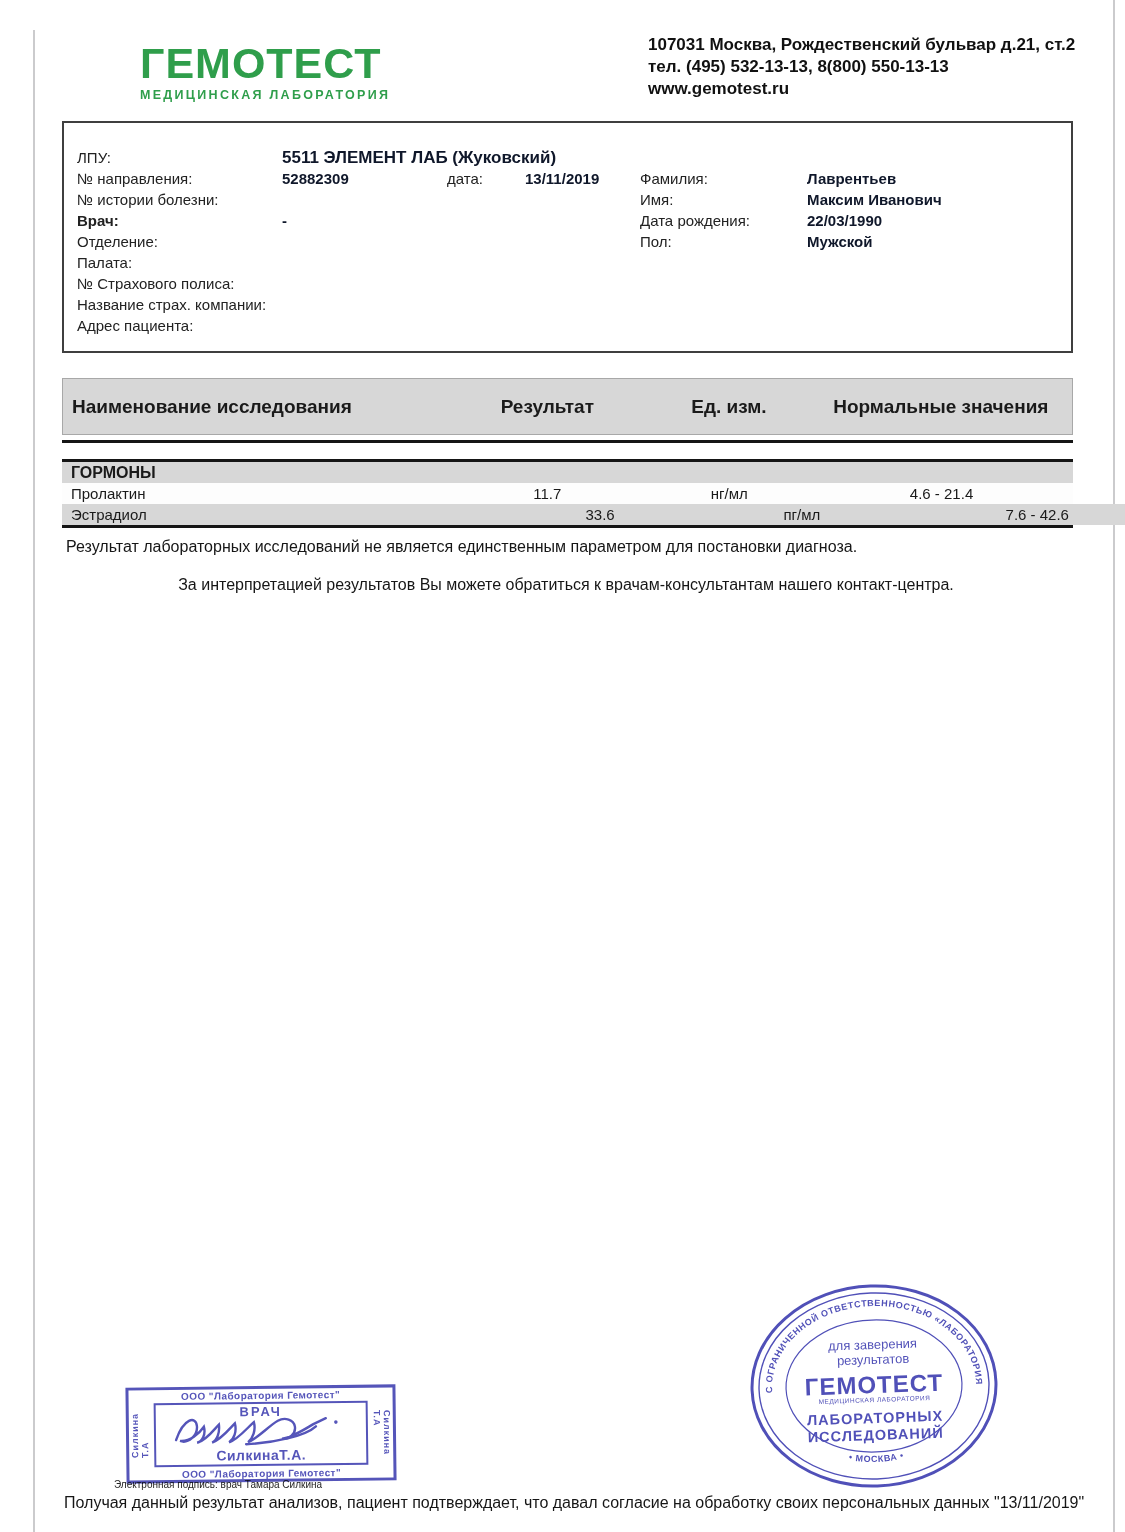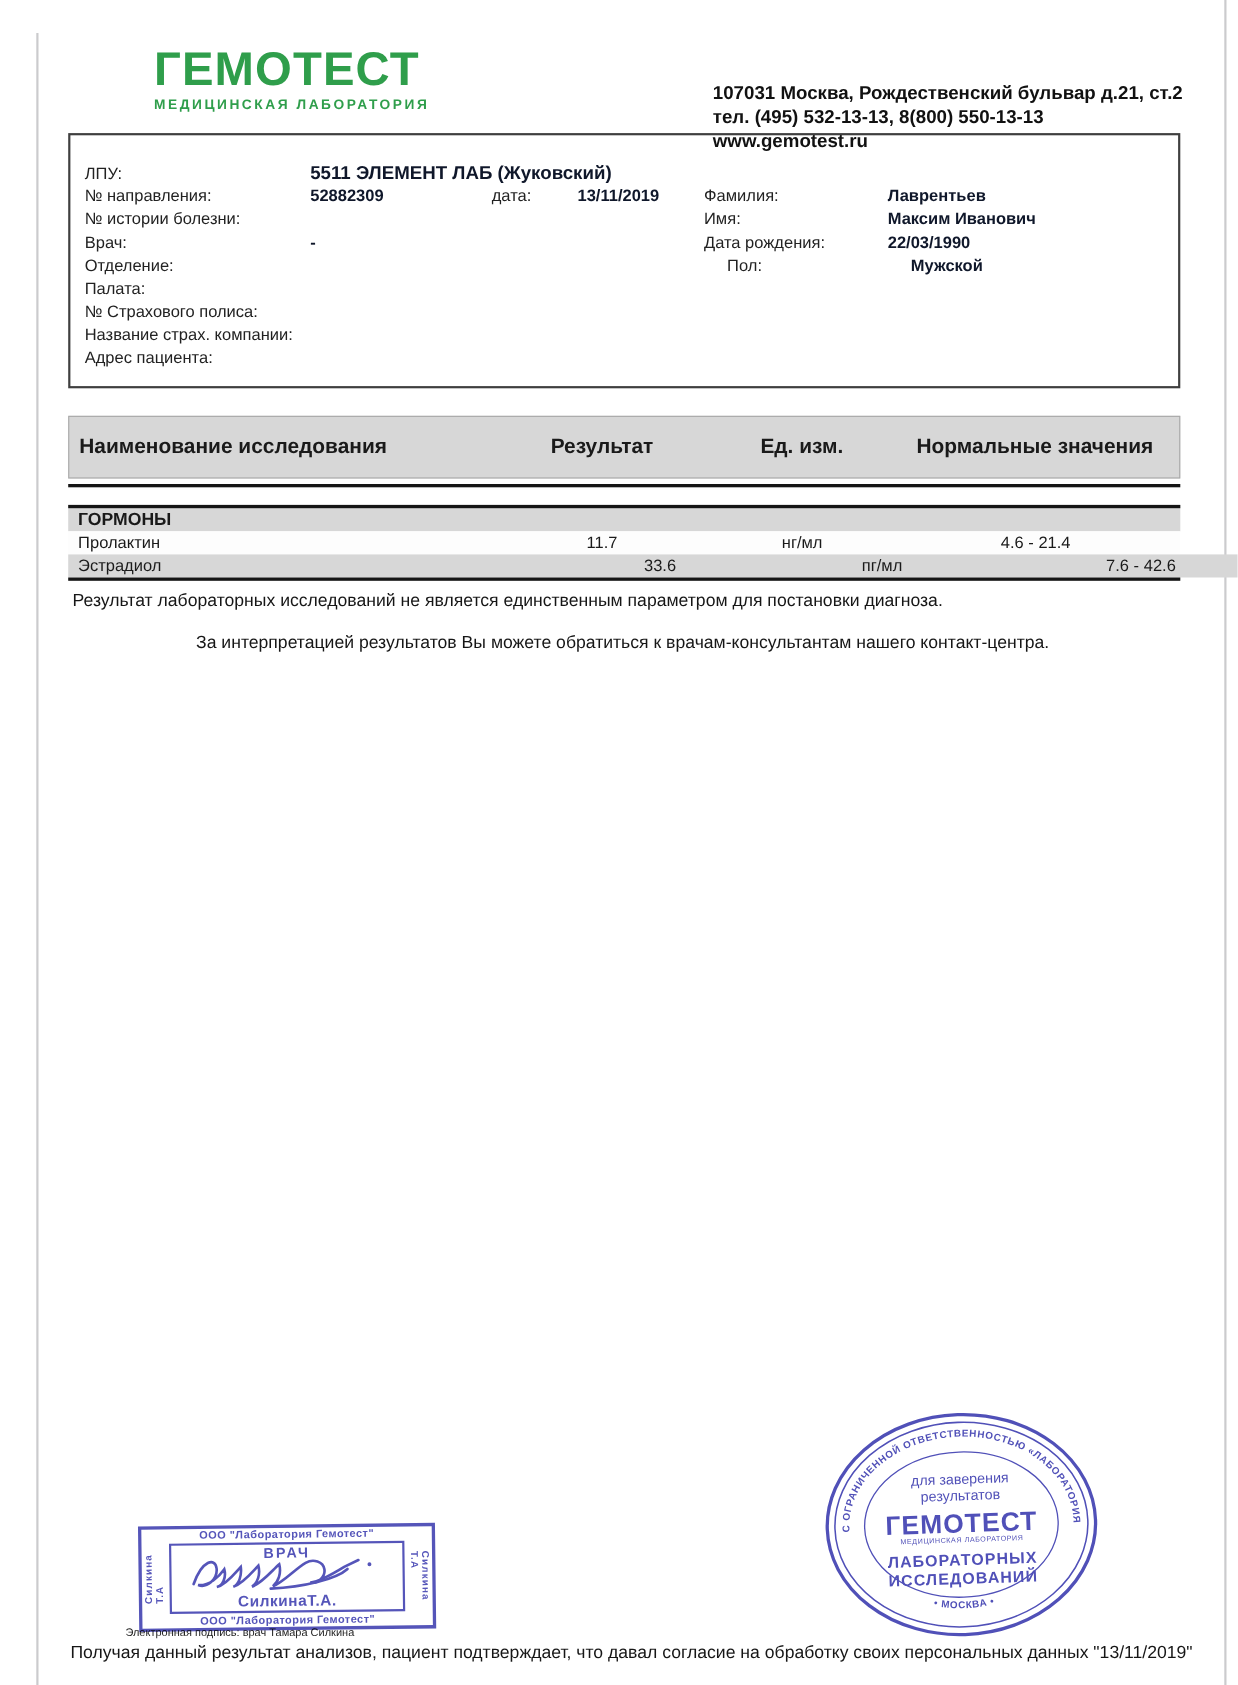--- a/index.html
+++ b/index.html
@@ -64,57 +64,57 @@
 <body>
 
 <div class="abs edge" style="left:33px;top:30px;bottom:0;width:2px;"></div>
 <div class="abs edge" style="left:1113px;top:0;bottom:0;width:2px;"></div>
 
 <div class="abs" style="left:140px;top:42px;">
   <div class="logo-title">ГЕМОТЕСТ</div>
   <div class="logo-sub">МЕДИЦИНСКАЯ ЛАБОРАТОРИЯ</div>
 </div>
 
-<div class="abs contact" style="left:648px;top:34px;margin-top:40px;">
+<div class="abs contact" style="left:648px;top:34px;">
   <div>107031 Москва, Рождественский бульвар д.21, ст.2</div>
   <div>тел. (495) 532-13-13, 8(800) 550-13-13</div>
   <div>www.gemotest.ru</div>
 </div>
 
 <div class="abs pbox" style="left:62px;top:121px;width:1011px;height:232px;">
 
   <div class="prow" style="left:13px;top:24px;">
     <span class="plabel" style="display:inline-block;width:205px;">ЛПУ:</span><span class="pvalue" style="font-size:17px;">5511 ЭЛЕМЕНТ ЛАБ (Жуковский)</span>
   </div>
   <div class="prow" style="left:13px;top:45px;width:980px;">
     <span class="plabel" style="display:inline-block;width:205px;">№ направления:</span><span class="pvalue">52882309</span>
     <span class="plabel abs" style="left:370px;top:0;">дата:</span>
     <span class="pvalue abs" style="left:448px;top:0;">13/11/2019</span>
   </div>
   <div class="prow" style="left:13px;top:66px;"><span class="plabel">№  истории болезни:</span></div>
   <div class="prow" style="left:13px;top:87px;">
-    <span class="plabel" style="display:inline-block;width:205px;">Врач:</span><span class="pvalue">-</span>
+    <span class="plabel" style="display:inline-block;width:205px;font-weight:bold;">Врач:</span><span class="pvalue">-</span>
   </div>
   <div class="prow" style="left:13px;top:108px;"><span class="plabel">Отделение:</span></div>
   <div class="prow" style="left:13px;top:129px;"><span class="plabel">Палата:</span></div>
   <div class="prow" style="left:13px;top:150px;"><span class="plabel">№ Страхового полиса:</span></div>
   <div class="prow" style="left:13px;top:171px;"><span class="plabel">Название страх. компании:</span></div>
   <div class="prow" style="left:13px;top:192px;"><span class="plabel">Адрес пациента:</span></div>
 
   <div class="prow" style="left:576px;top:45px;">
     <span class="plabel" style="display:inline-block;width:167px;">Фамилия:</span><span class="pvalue">Лаврентьев</span>
   </div>
   <div class="prow" style="left:576px;top:66px;">
     <span class="plabel" style="display:inline-block;width:167px;">Имя:</span><span class="pvalue">Максим Иванович</span>
   </div>
   <div class="prow" style="left:576px;top:87px;">
     <span class="plabel" style="display:inline-block;width:167px;">Дата рождения:</span><span class="pvalue">22/03/1990</span>
   </div>
   <div class="prow" style="left:576px;top:108px;">
-    <span class="plabel" style="display:inline-block;width:167px;margin-left:21px;">Пол:</span><span class="pvalue">Мужской</span>
+    <span class="plabel" style="display:inline-block;width:167px;">Пол:</span><span class="pvalue">Мужской</span>
   </div>
 </div>
 
 <div class="abs thead" style="left:62px;top:378px;width:1011px;height:57px;">
   <div class="c-name">Наименование исследования</div>
   <div class="c-res">Результат</div>
   <div class="c-unit">Ед. изм.</div>
   <div class="c-norm">Нормальные значения</div>
 </div>
 <div class="abs thickline" style="left:62px;top:440px;width:1011px;height:3px;"></div>

